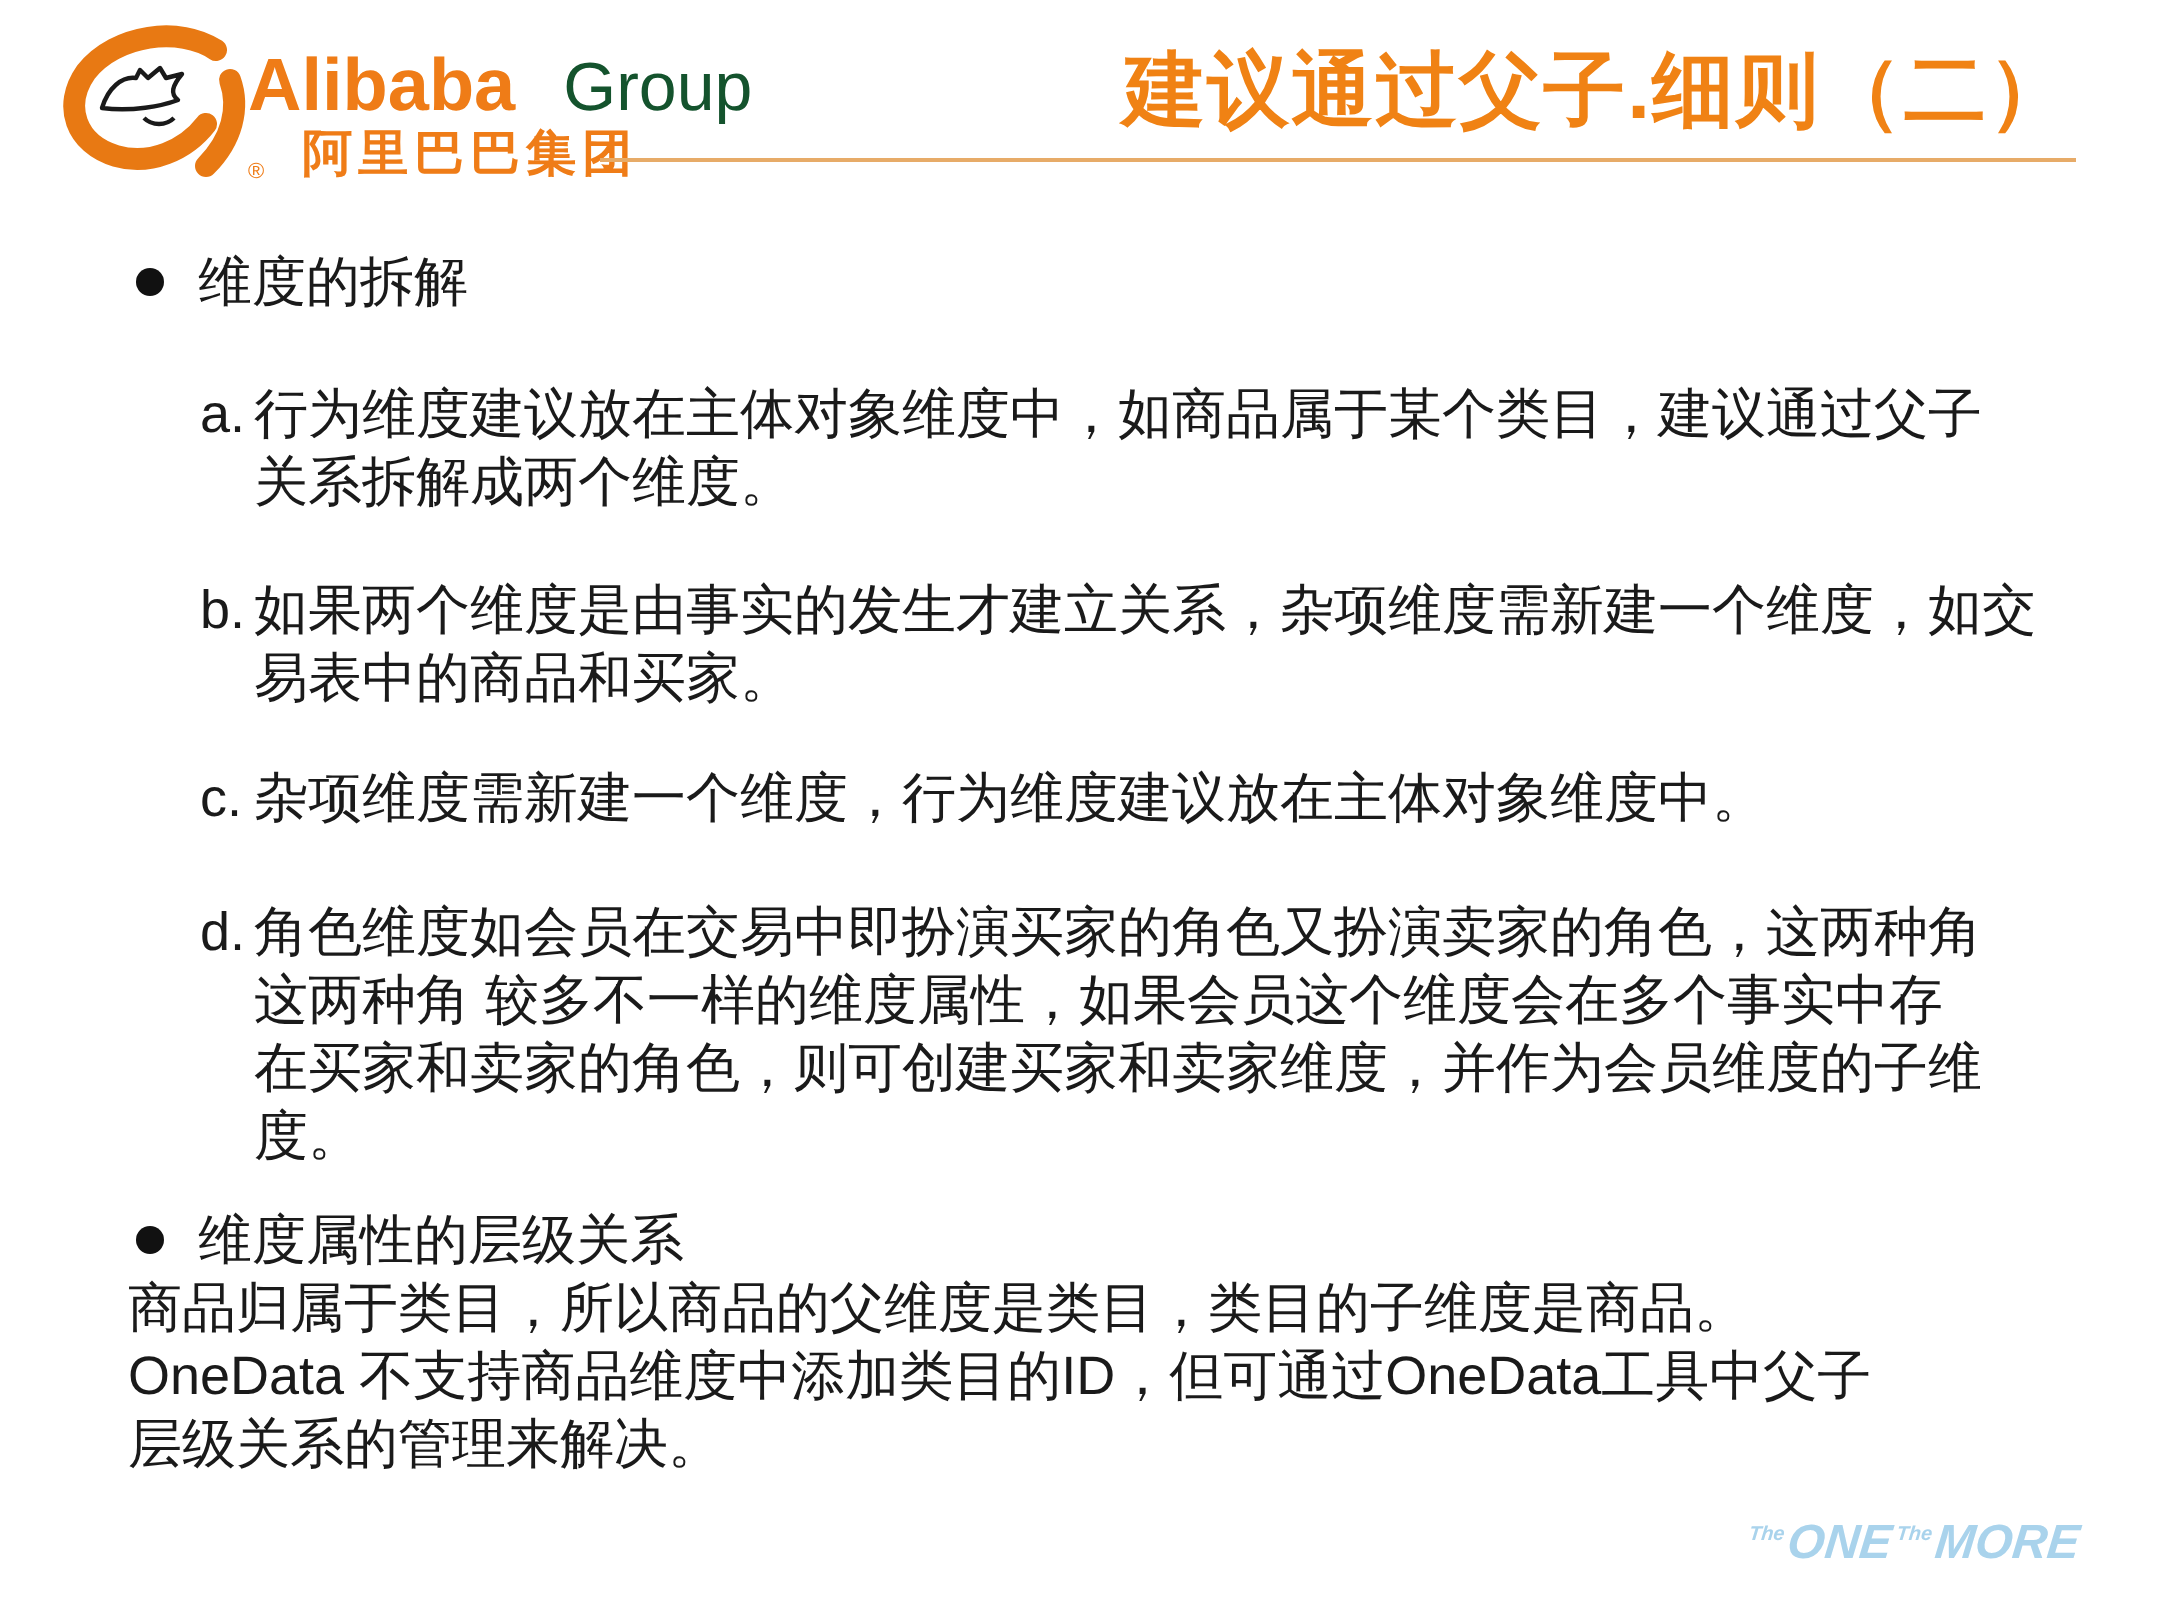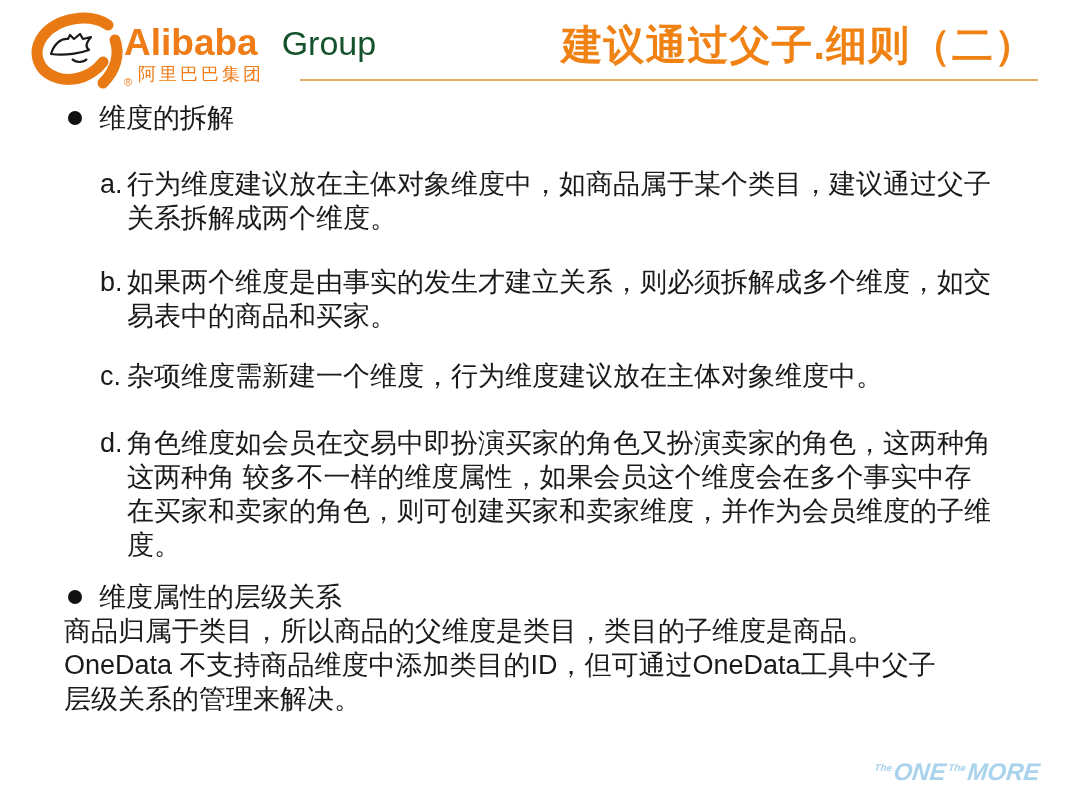--- a/index.html
+++ b/index.html
@@ -16,33 +16,33 @@
     position:absolute;left:28px;top:12px;
     display:flex;align-items:flex-start;
   }
   .logo-mark{width:100px;height:80px;flex:0 0 auto;}
   .logo-text{margin-left:-4px;padding-top:12px;}
   .logo-line1{display:flex;align-items:baseline;line-height:1;gap:16px;}
   .brand{font-size:37px;font-weight:800;color:#ef7c17;letter-spacing:0px;}
   .brand-suffix{font-size:34px;font-weight:400;color:#14532d;margin-left:8px;}
   .logo-line2{margin-top:4px;display:flex;align-items:center;}
   .reg-mark{font-size:11px;color:#ef7c17;margin-right:6px;position:relative;top:8px;}
-  .brand-cn{font-size:18px;font-weight:400;color:#ef7c17;letter-spacing:3px;line-height:1;}
+  .brand-cn{font-size:25px;font-weight:700;color:#ef7c17;letter-spacing:3px;line-height:1;margin-left:13px;}
   .page-title{
     position:absolute;top:22px;right:44px;
     font-size:41px;font-weight:800;color:#f08214;
     letter-spacing:1px;white-space:nowrap;line-height:1.15;
   }
   .header-rule{
     position:absolute;top:79px;left:300px;width:738px;height:2px;
     background:#e7ab68;
   }
   
   .content{
-    position:absolute;left:64px;top:101px;right:36px;
+    position:absolute;left:64px;top:124px;right:36px;
     font-size:27px;line-height:34px;
   }
   .bullet-row{display:flex;align-items:flex-start;}
   .dot{
     flex:0 0 auto;width:14px;height:14px;border-radius:50%;
     background:#111;margin:10px 17px 0 4px;
   }
   .bullet-heading{font-weight:400;}
   .subitem{
     display:flex;align-items:flex-start;
@@ -106,21 +106,21 @@
     <span class="sub-label">a.</span>
     <div class="sub-lines">
       <div>行为维度建议放在主体对象维度中，如商品属于某个类目，建议通过父子</div>
       <div>关系拆解成两个维度。</div>
     </div>
   </div>
 
   <div class="subitem mt-b">
     <span class="sub-label">b.</span>
     <div class="sub-lines">
-      <div>如果两个维度是由事实的发生才建立关系，则必须拆解成多个维度，如交</div>
+      <div>如果两个维度是由事实的发生才建立关系，杂项维度需新建一个维度，如交</div>
       <div>易表中的商品和买家。</div>
     </div>
   </div>
 
   <div class="subitem mt-c">
     <span class="sub-label">c.</span>
     <div class="sub-lines">
       <div>杂项维度需新建一个维度，行为维度建议放在主体对象维度中。</div>
     </div>
   </div>

